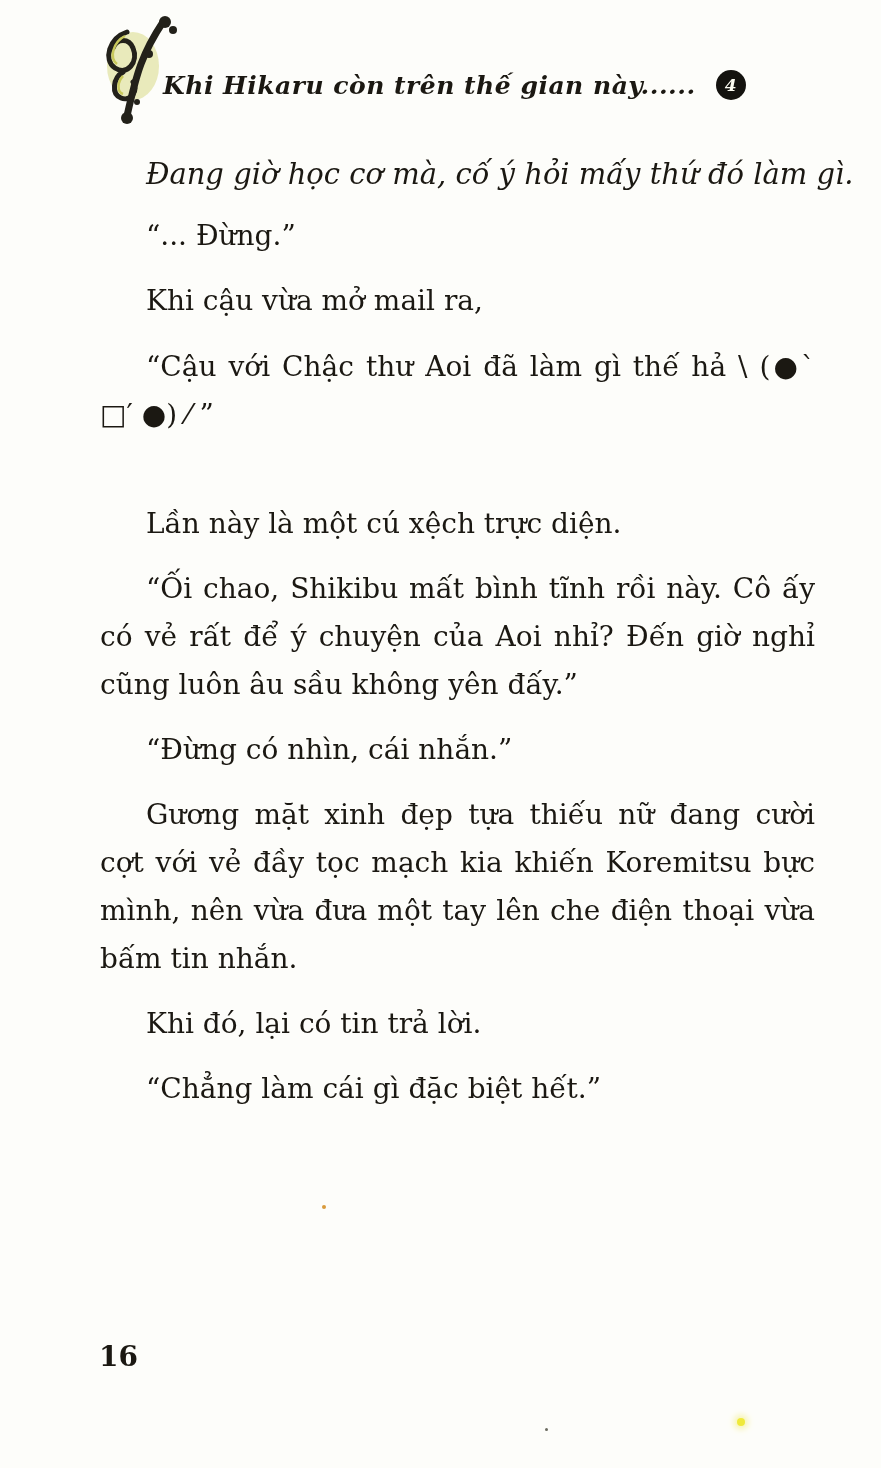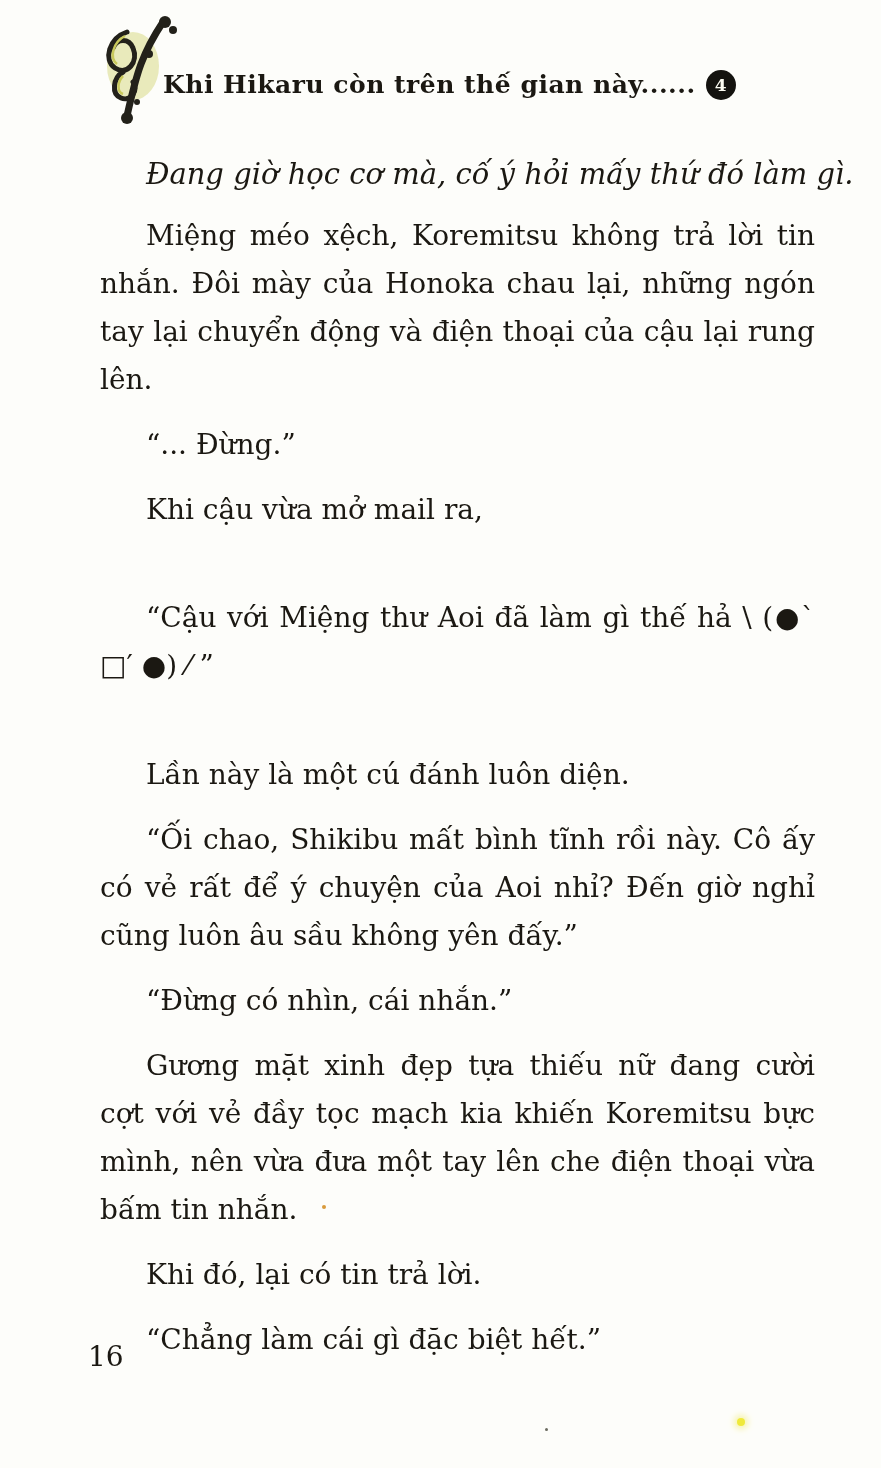--- a/index.html
+++ b/index.html
@@ -18,23 +18,24 @@
   .header { position: relative; height: 150px; }
   .logo {
     position: absolute;
     left: 93px; top: 14px;
     width: 94px; height: 112px;
   }
   .header-line {
     position: absolute;
     left: 163px; top: 70px;
     display: flex;
-    align-items: flex-start;
-    gap: 10px;
+    align-items: flex-end;
+    gap: 20px;
     white-space: nowrap;
+    font-style: italic;
   }
   .series-title {
     font-size: 25px;
     font-weight: bold;
     letter-spacing: 0.5px;
   }
   .volume-badge {
     display: inline-flex;
     align-items: center;
     justify-content: center;
@@ -59,40 +60,41 @@
     text-indent: 46px;
     text-align: justify;
   }
   p.intro-italic {
     font-style: italic;
     font-size: 29px;
     white-space: nowrap;
     text-align: right;
     margin-bottom: 14px;
   }
-  p.mb-lg { margin-bottom: 60px; }
+  p.mb-lg { margin-bottom: 18px; }
   p.mb-xl { margin-bottom: 61px; }
   .emoti-line1 {
     display: block;
     text-align: justify;
     text-align-last: justify;
   }
   .emoti-line2 {
     display: block;
     text-indent: 0;
     text-align: left;
   }
   p.emoticon-para { text-indent: 0; }
   p.emoticon-para .emoti-line1 { text-indent: 46px; }
 
   
   .page-number {
     position: absolute;
-    left: 88px; top: 1340px;
+    left: 99px; top: 1340px;
     font-size: 28px;
+    font-weight: bold;
   }
 
   
   .speck { position: absolute; border-radius: 50%; }
   .speck-orange { left: 322px; top: 1205px; width: 4px; height: 4px; background: #d99a3b; }
   .speck-dark   { left: 545px; top: 1428px; width: 3px; height: 3px; background: #6b6b60; }
   .speck-yellow { left: 737px; top: 1418px; width: 8px; height: 8px; background: #efe93a; box-shadow: 0 0 6px 3px #f6f3a9; }
 </style>
 </head>
 <body>
@@ -115,32 +117,31 @@
     </svg>
     <div class="header-line">
       <span class="series-title">Khi Hikaru còn trên thế gian này......</span>
       <span class="volume-badge">4</span>
     </div>
   </div>
 
   <div class="text-col">
     <p class="intro-italic">Đang giờ học cơ mà, cố ý hỏi mấy thứ đó làm gì.</p>
 
-    <p>Miệng méo xệch, Koremitsu không trả lời tin nhắn. Đôi mày của Honoka chau lại, những ngón tay lại chuyển động và điện thoại của cậu lại rung lên.</p>
 
     <p>“... Đừng.”</p>
 
     <p class="mb-lg">Khi cậu vừa mở mail ra,</p>
 
     <p class="emoticon-para mb-xl">
-      <span class="emoti-line1">“Cậu với Miệng thư Aoi đã làm gì thế hả \ (●`</span>
+      <span class="emoti-line1">“Cậu với Chậc thư Aoi đã làm gì thế hả \ (●`</span>
       <span class="emoti-line2">□′  ●) ⁄ ”</span>
     </p>
 
-    <p>Lần này là một cú đánh luôn diện.</p>
+    <p>Lần này là một cú xệch trực diện.</p>
 
     <p>“Ối chao, Shikibu mất bình tĩnh rồi này. Cô ấy có vẻ rất để ý chuyện của Aoi nhỉ? Đến giờ nghỉ cũng luôn âu sầu không yên đấy.”</p>
 
 
     <p>“Đừng có nhìn, cái nhắn.”</p>
 
     <p>Gương mặt xinh đẹp tựa thiếu nữ đang cười cợt với vẻ đầy tọc mạch kia khiến Koremitsu bực mình, nên vừa đưa một tay lên che điện thoại vừa bấm tin nhắn.</p>
 
     <p>Khi đó, lại có tin trả lời.</p>
 

